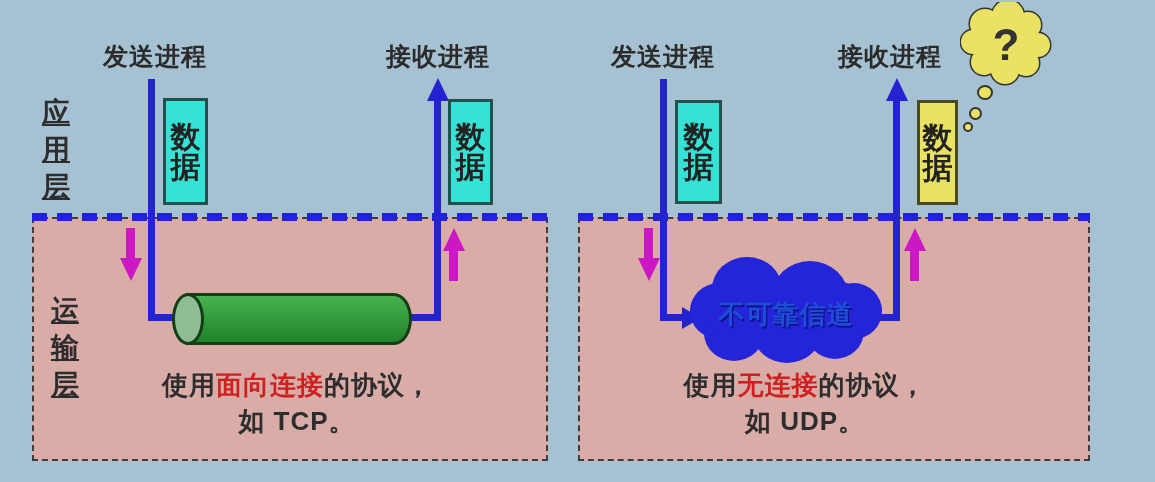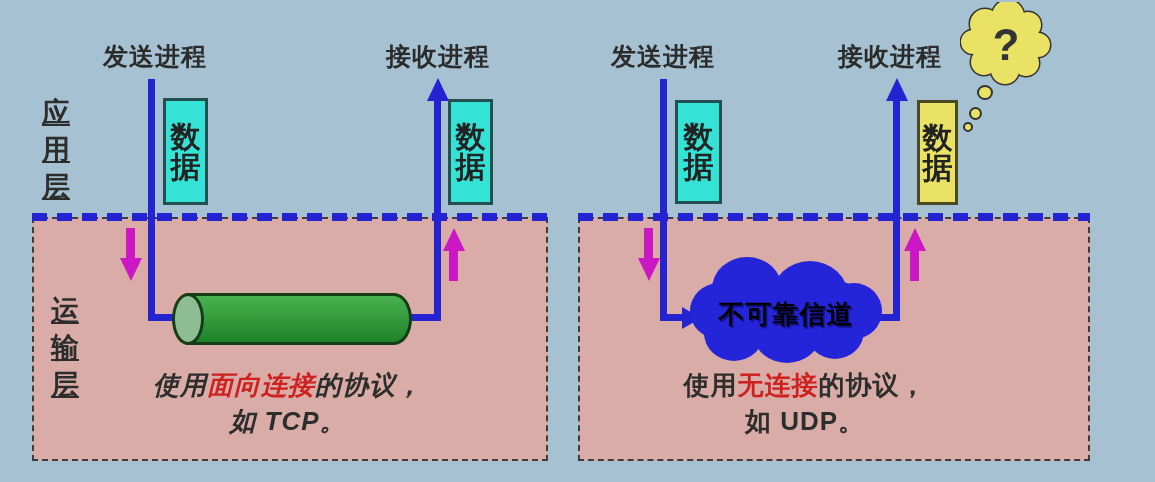--- a/index.html
+++ b/index.html
@@ -79,21 +79,21 @@
   .cyl-label{
     position:absolute;left:28px;right:4px;top:10px;text-align:center;
     font-size:26px;font-weight:bold;color:#fff;letter-spacing:1px;
     text-shadow:1.5px 1.5px 0 rgba(0,40,0,.55);white-space:nowrap;
   }
   
   .cloud{position:absolute;left:690px;top:257px;width:192px;height:106px;}
   .cloud i{position:absolute;background:#2424d8;border-radius:50%;}
   .cloud-label{
     position:absolute;left:0;right:0;top:40px;text-align:center;
-    font-size:26px;font-weight:bold;color:#000000;letter-spacing:1px;
+    font-size:26px;font-weight:bold;color:#1d4ed8;letter-spacing:1px;
     text-shadow:1.5px 1.5px 0 rgba(0,0,60,.5);z-index:3;white-space:nowrap;
   }
   
   .caption{
     position:absolute;top:368px;width:400px;text-align:center;
     font-size:26px;font-weight:bold;color:#2d2d2d;letter-spacing:1px;
   }
   .caption .red{color:#cf2020;}
   .caption-line2{margin-top:1px;}
   
@@ -134,21 +134,21 @@
   <div class="m-shaft" style="left:126px;top:228px;height:31px;"></div>
   <div class="m-head-down" style="left:120px;top:258px;"></div>
   <div class="m-head-up" style="left:443px;top:228px;"></div>
   <div class="m-shaft" style="left:449px;top:250px;height:31px;"></div>
 
   <div class="cyl">
     <div class="cyl-body"></div>
     <div class="cyl-cap"></div>
   </div>
 
-  <div class="caption" style="left:88px;font-style:italic;">
+  <div class="caption" style="left:97px;">
     <div><span>使用</span><span class="red">面向连接</span><span>的协议，</span></div>
     <div class="caption-line2">如 TCP。</div>
   </div>
 
   <div class="plabel" style="left:601px;">发送进程</div>
   <div class="plabel" style="left:828px;">接收进程</div>
 
   <div class="vline" style="left:660px;top:79px;height:242px;"></div>
   <div class="hline" style="left:660px;top:314px;width:24px;"></div>
   <div class="arrow-right" style="left:682px;top:307px;"></div>

